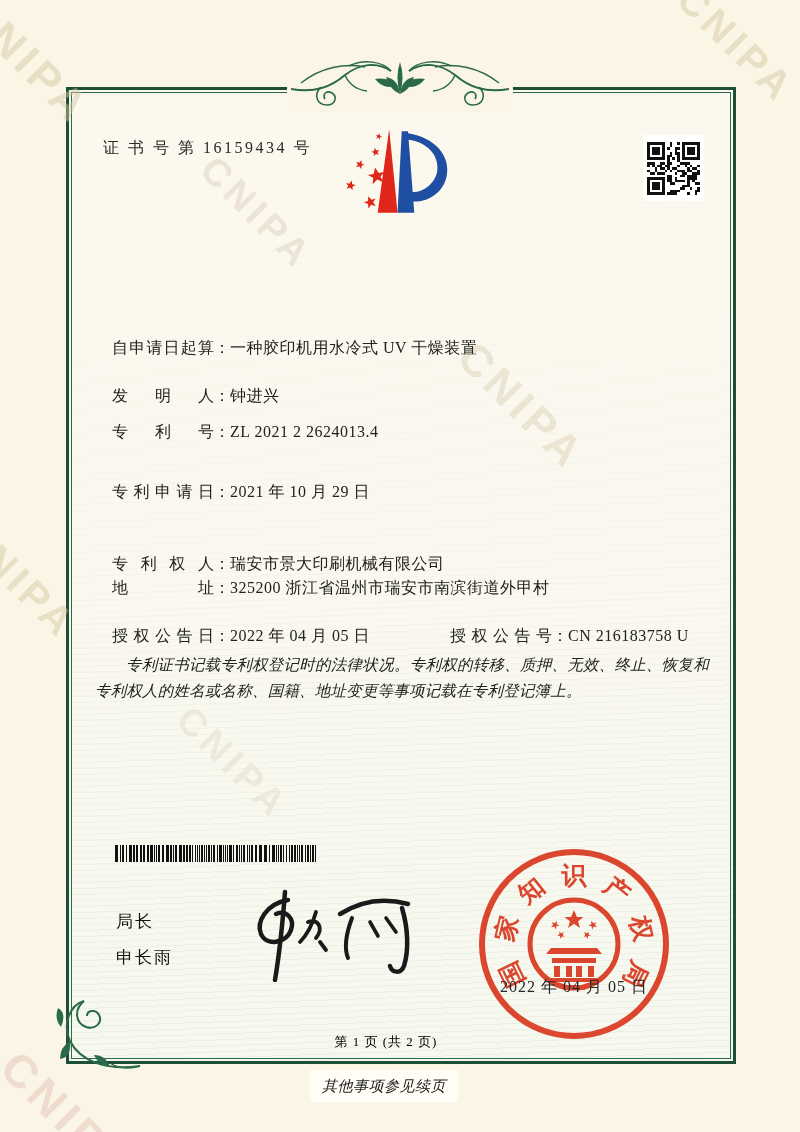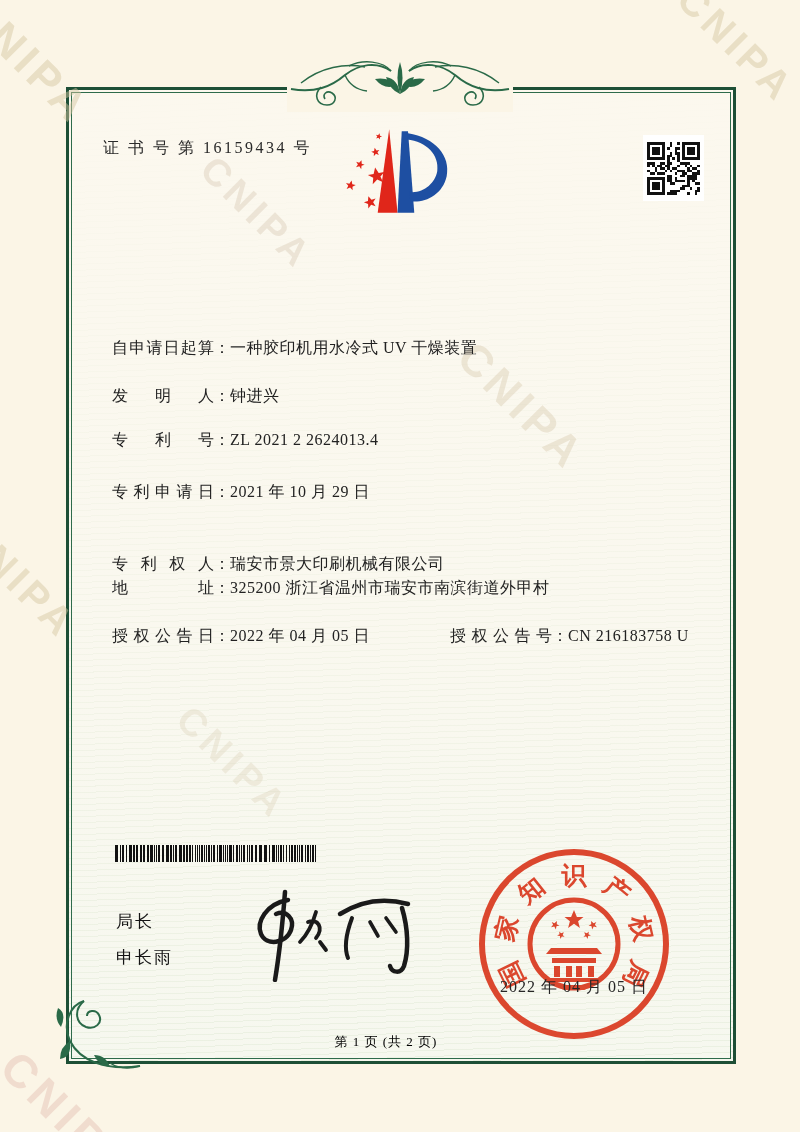--- a/index.html
+++ b/index.html
@@ -323,41 +323,42 @@
   </div>
 
 
   <div class="fields">
     <div class="frow" style="top:0;">
       <span class="flabel">自申请日起算</span><span class="fcolon">：</span><span class="fvalue">一种胶印机用水冷式 UV 干燥装置</span>
     </div>
     <div class="frow" style="top:48px;">
       <span class="flabel">发明人</span><span class="fcolon">：</span><span class="fvalue">钟进兴</span>
     </div>
-    <div class="frow" style="top:92px;">
+    <div class="frow" style="top:84px;">
       <span class="flabel">专利号</span><span class="fcolon">：</span><span class="fvalue">ZL 2021 2 2624013.4</span>
     </div>
     <div class="frow" style="top:144px;">
       <span class="flabel">专利申请日</span><span class="fcolon">：</span><span class="fvalue">2021 年 10 月 29 日</span>
     </div>
     <div class="frow" style="top:192px;margin-top:24px;">
       <span class="flabel">专利权人</span><span class="fcolon">：</span><span class="fvalue">瑞安市景大印刷机械有限公司</span>
     </div>
     <div class="frow" style="top:240px;">
       <span class="flabel">地址</span><span class="fcolon">：</span><span class="fvalue">325200 浙江省温州市瑞安市南滨街道外甲村</span>
     </div>
     <div class="frow" style="top:288px;">
       <span class="flabel">授权公告日</span><span class="fcolon">：</span><span class="fvalue">2022 年 04 月 05 日</span>
       <span class="fpair2">
         <span class="flabel">授权公告号</span><span class="fcolon">：</span><span class="fvalue">CN 216183758 U</span>
       </span>
     </div>
   </div>
 
   <div class="body-text">
+    <p>专利证书记载专利权登记时的法律状况。专利权的转移、质押、无效、终止、恢复和专利权人的姓名或名称、国籍、地址变更等事项记载在专利登记簿上。</p>
   </div>
 
   <div class="barcode" id="barcode">
       <i style="left:0px;width:3px"></i>
       <i style="left:5px;width:1px"></i>
       <i style="left:7px;width:2px"></i>
       <i style="left:11px;width:1px"></i>
       <i style="left:14px;width:3px"></i>
       <i style="left:18px;width:2px"></i>
       <i style="left:21px;width:2px"></i>
@@ -468,14 +469,15 @@
           <rect x="64" y="74" width="6" height="11"></rect>
           <rect x="26" y="86" width="48" height="4"></rect>
           <rect x="38" y="93" width="24" height="5" rx="2"></rect>
         </g>
       </svg>
     </div>
   </div>
   <div class="seal-date">2022 年 04 月 05 日</div>
 
   <div class="page-info">第 1 页 (共 2 页)</div>
+  <div class="cont-note">其他事项参见续页</div>
 
 </div>
 
 </body></html>

